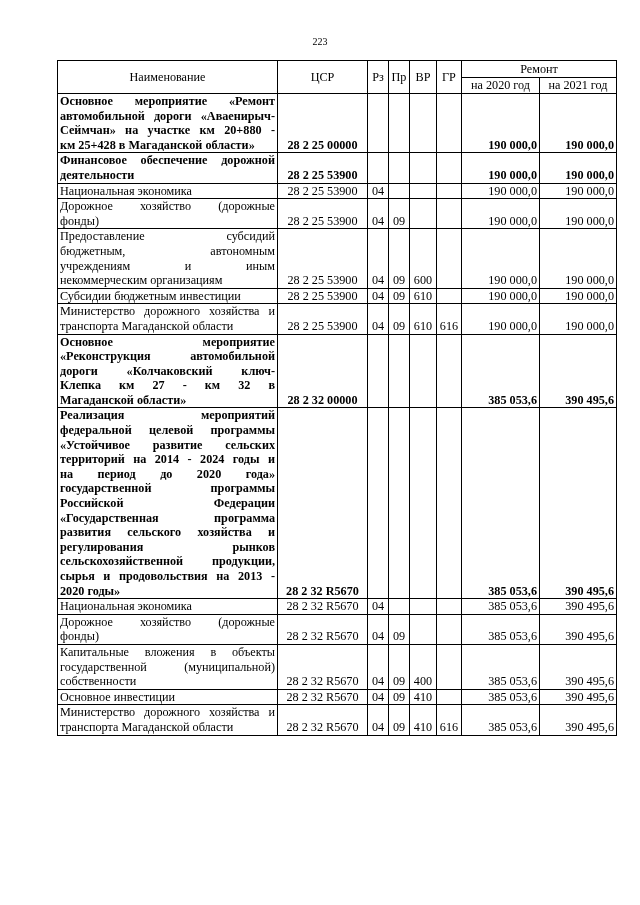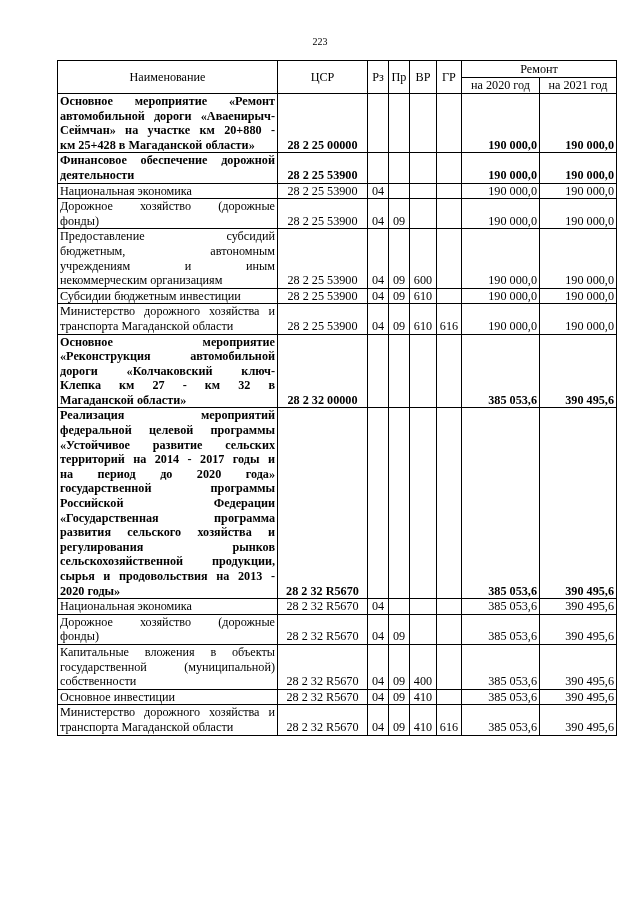--- a/index.html
+++ b/index.html
@@ -168,21 +168,21 @@
         <td class="small"></td>
         <td class="small"></td>
         <td class="num">385 053,6</td>
         <td class="num">390 495,6</td>
       </tr>
       <tr class="bold">
         <td class="name jl">
           <span class="line">Реализация мероприятий</span>
           <span class="line">федеральной целевой программы</span>
           <span class="line">«Устойчивое развитие сельских</span>
-          <span class="line">территорий на 2014 - 2017 годы и</span>
+          <span class="line">территорий на 2014 - 2024 годы и</span>
           <span class="line">на период до 2020 года»</span>
           <span class="line">государственной программы</span>
           <span class="line">Российской Федерации</span>
           <span class="line">«Государственная программа</span>
           <span class="line">развития сельского хозяйства и</span>
           <span class="line">регулирования рынков</span>
           <span class="line">сельскохозяйственной продукции,</span>
           <span class="line">сырья и продовольствия на 2013 -</span>
           <span class="line last">2020 годы»</span>
         </td>

